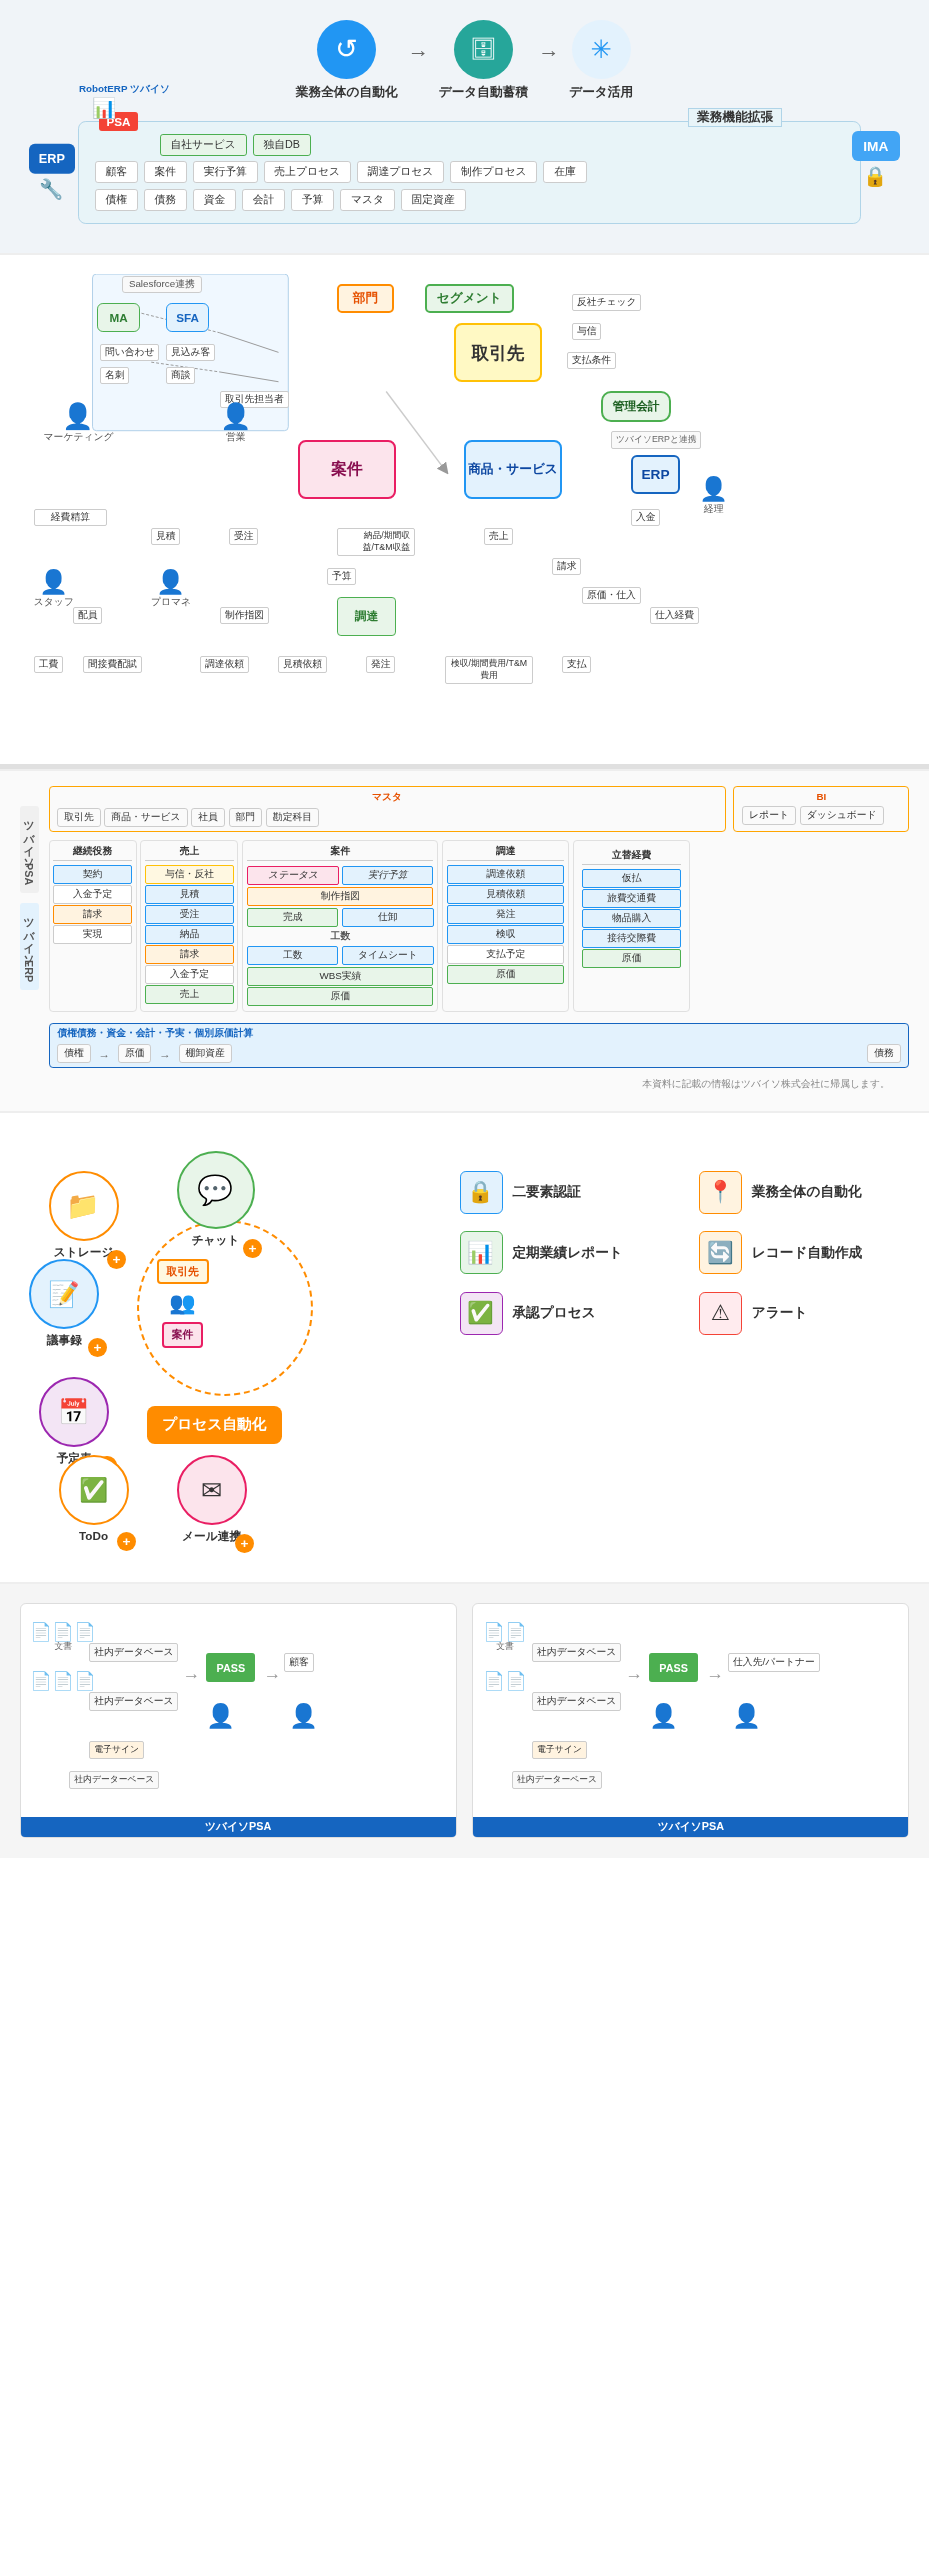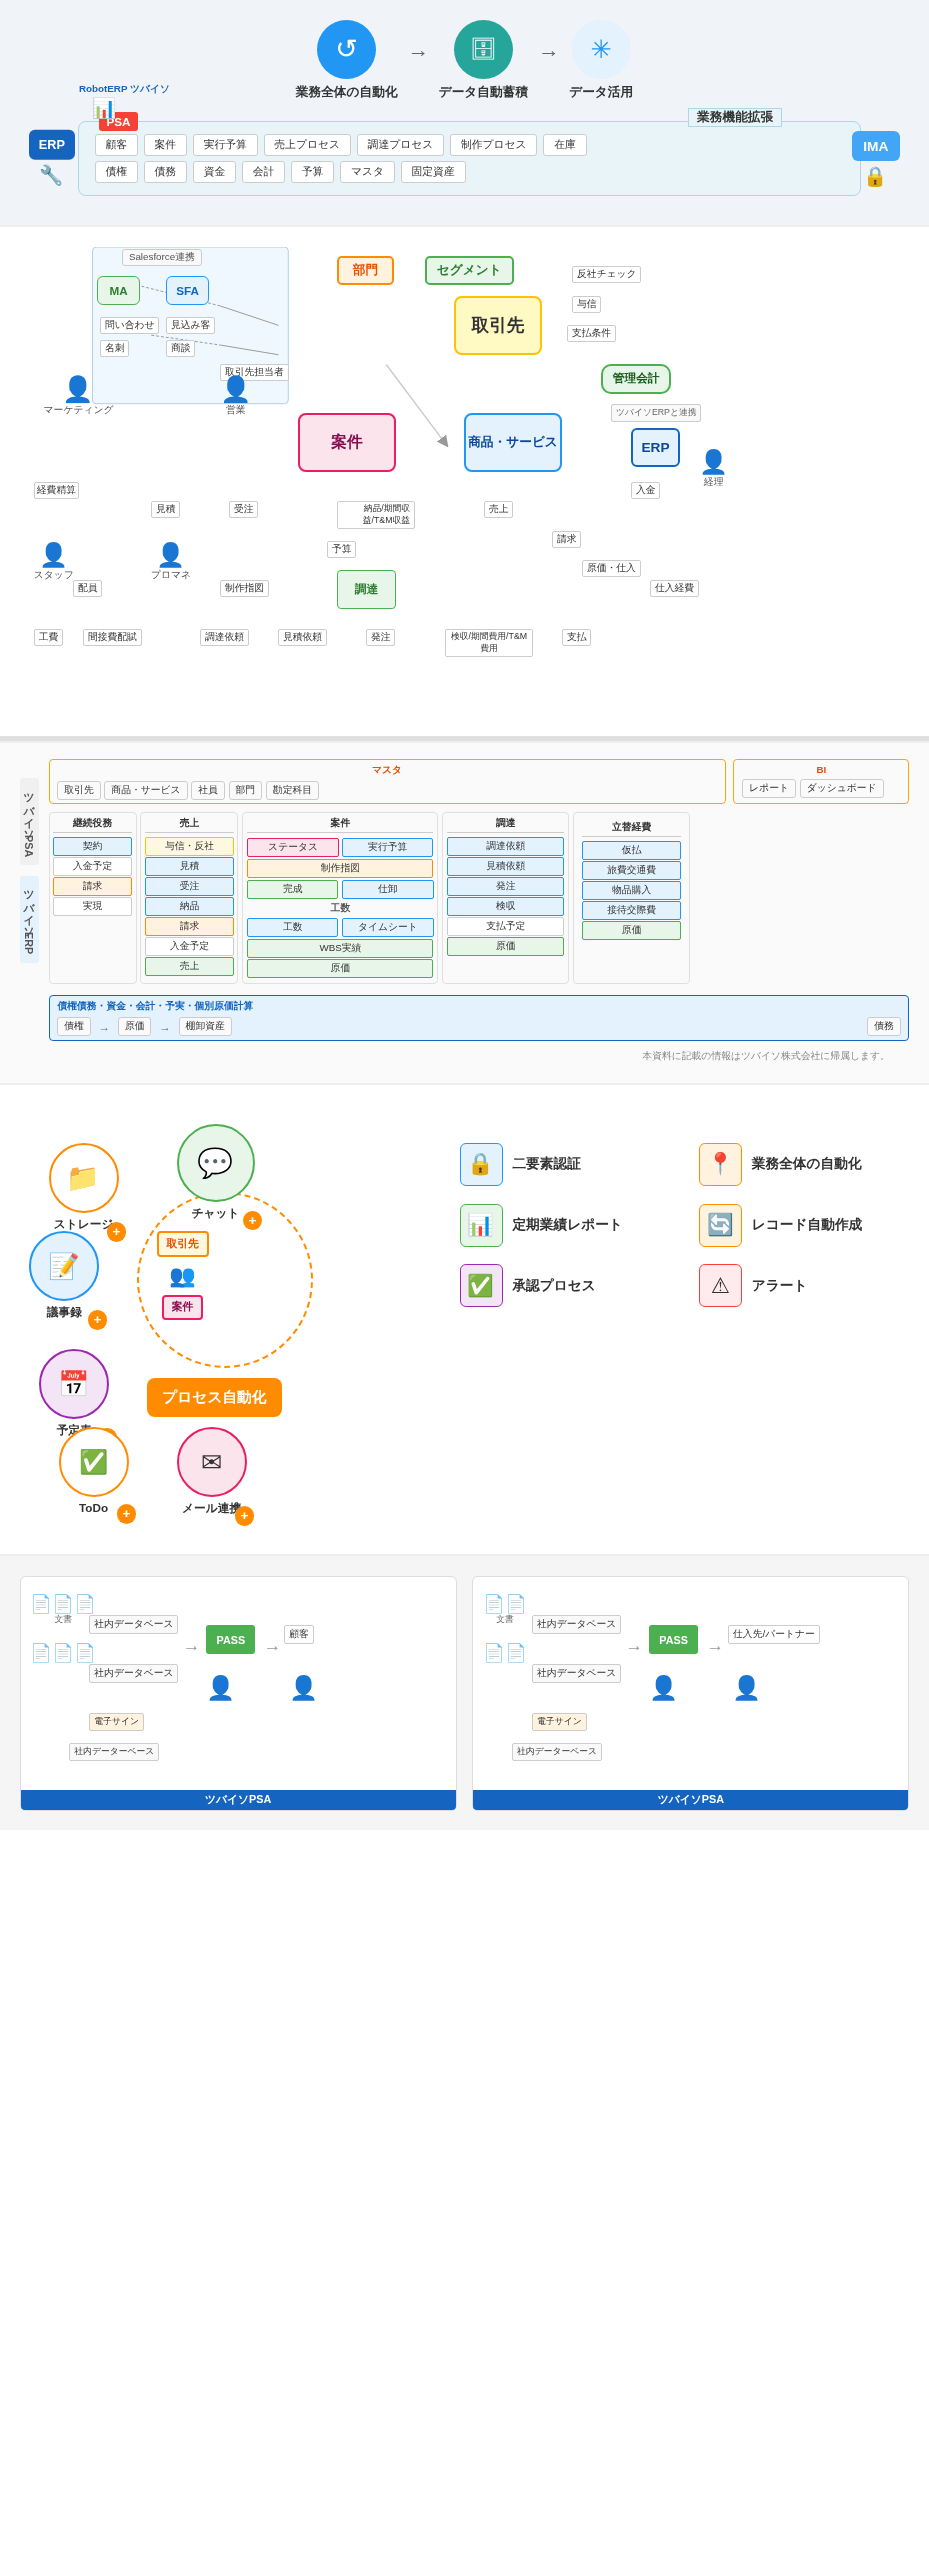--- a/index.html
+++ b/index.html
@@ -166,20 +166,25 @@
 
       <div style="position:absolute;top:-9.8px;left:19.6px;background:#f44336;color:white;padding:2.9px 7.8px;border-radius:2.9px;font-size:11.7px;font-weight:bold;">PSA</div>
       <div style="position:absolute;top:-25.4px;left:13.7px;font-size:19.6px;">📊</div>
 
       <div style="position:absolute;top:-39px;left:0;">
         <div style="font-size:9.8px;color:#1565C0;font-weight:bold;">RobotERP ツバイソ</div>
       </div>
 
       <div class="platform-rows">
 
+        <div class="platform-row">
+          <div style="width:59px;"></div>
+          <div class="row-item row-item-green">自社サービス</div>
+          <div class="row-item row-item-green">独自DB</div>
+        </div>
 
         <div class="platform-row">
           <div class="row-item">顧客</div>
           <div class="row-item">案件</div>
           <div class="row-item">実行予算</div>
           <div class="row-item">売上プロセス</div>
           <div class="row-item">調達プロセス</div>
           <div class="row-item">制作プロセス</div>
           <div class="row-item">在庫</div>
         </div>
@@ -266,21 +271,21 @@
 
     <div style="position:absolute;top:181px;left:607px;width:49px;height:39px;background:#e3f2fd;border:2px solid #1565C0;color:#0d47a1;font-size:13.7px;font-weight:bold;border-radius:5.9px;display:flex;align-items:center;justify-content:center;">ERP</div>
 
     <div style="position:absolute;top:201px;left:675px;display:flex;flex-direction:column;align-items:center;font-size:9.8px;color:#555;">
       <div style="font-size:23.5px;color:#4CAF50;">👤</div>
       <div>経理</div>
     </div>
 
     <div style="position:absolute;top:235px;left:607px;font-size:9.8px;border:1px solid #ccc;padding:1px 3.9px;border-radius:2px;background:white;">入金</div>
 
-    <div style="position:absolute;top:235px;left:9.8px;font-size:9.8px;border:1px solid #ccc;padding:1px 2px;border-radius:2px;background:white;">経費精算</div>
+    <div style="position:absolute;top:235px;left:9.8px;font-size:9.8px;border:1px solid #ccc;padding:1px 16px;border-radius:2px;background:white;">経費精算</div>
 
     <div style="position:absolute;top:254px;left:127px;font-size:9.8px;border:1px solid #ccc;padding:1px 3.9px;border-radius:2px;background:white;">見積</div>
 
     <div style="position:absolute;top:254px;left:205px;font-size:9.8px;border:1px solid #ccc;padding:1px 3.9px;border-radius:2px;background:white;">受注</div>
 
     <div style="position:absolute;top:254px;left:313px;font-size:8.8px;border:1px solid #ccc;padding:1px 3.9px;border-radius:2px;background:white;text-align:right;width:78px;">納品/期間収益/T&amp;M収益</div>
 
     <div style="position:absolute;top:254px;left:460px;font-size:9.8px;border:1px solid #ccc;padding:1px 3.9px;border-radius:2px;background:white;">売上</div>
 
     <div style="position:absolute;top:284px;left:528px;font-size:9.8px;border:1px solid #ccc;padding:1px 3.9px;border-radius:2px;background:white;">請求</div>
@@ -370,21 +375,21 @@
           <div class="psa-col-item psa-col-item-blue">見積</div>
           <div class="psa-col-item psa-col-item-blue">受注</div>
           <div class="psa-col-item psa-col-item-blue">納品</div>
           <div class="psa-col-item psa-col-item-orange">請求</div>
           <div class="psa-col-item">入金予定</div>
           <div class="psa-col-item psa-col-item-green">売上</div>
         </div>
 
         <div style="width:196px;border:1px solid #e0e0e0;border-radius:3.9px;padding:3.9px;background:#fafafa;">
           <div style="font-size:9.8px;font-weight:bold;text-align:center;border-bottom:1px solid #ccc;padding-bottom:2px;margin-bottom:3.9px;">案件</div>
-          <div style="display:flex;gap:3px;">
+          <div style="display:flex;gap:3px;font-style:italic;">
             <div class="psa-col-item psa-col-item-pink" style="flex:1;">ステータス</div>
             <div class="psa-col-item psa-col-item-blue" style="flex:1;">実行予算</div>
           </div>
           <div class="psa-col-item psa-col-item-orange">制作指図</div>
           <div style="display:flex;gap:3.9px;">
             <div class="psa-col-item psa-col-item-green" style="flex:1;">完成</div>
             <div class="psa-col-item psa-col-item-blue" style="flex:1;">仕卸</div>
           </div>
           <div style="text-align:center;font-size:9.8px;font-weight:bold;padding:2px;color:#555;">工数</div>
           <div style="display:flex;gap:3.9px;">

